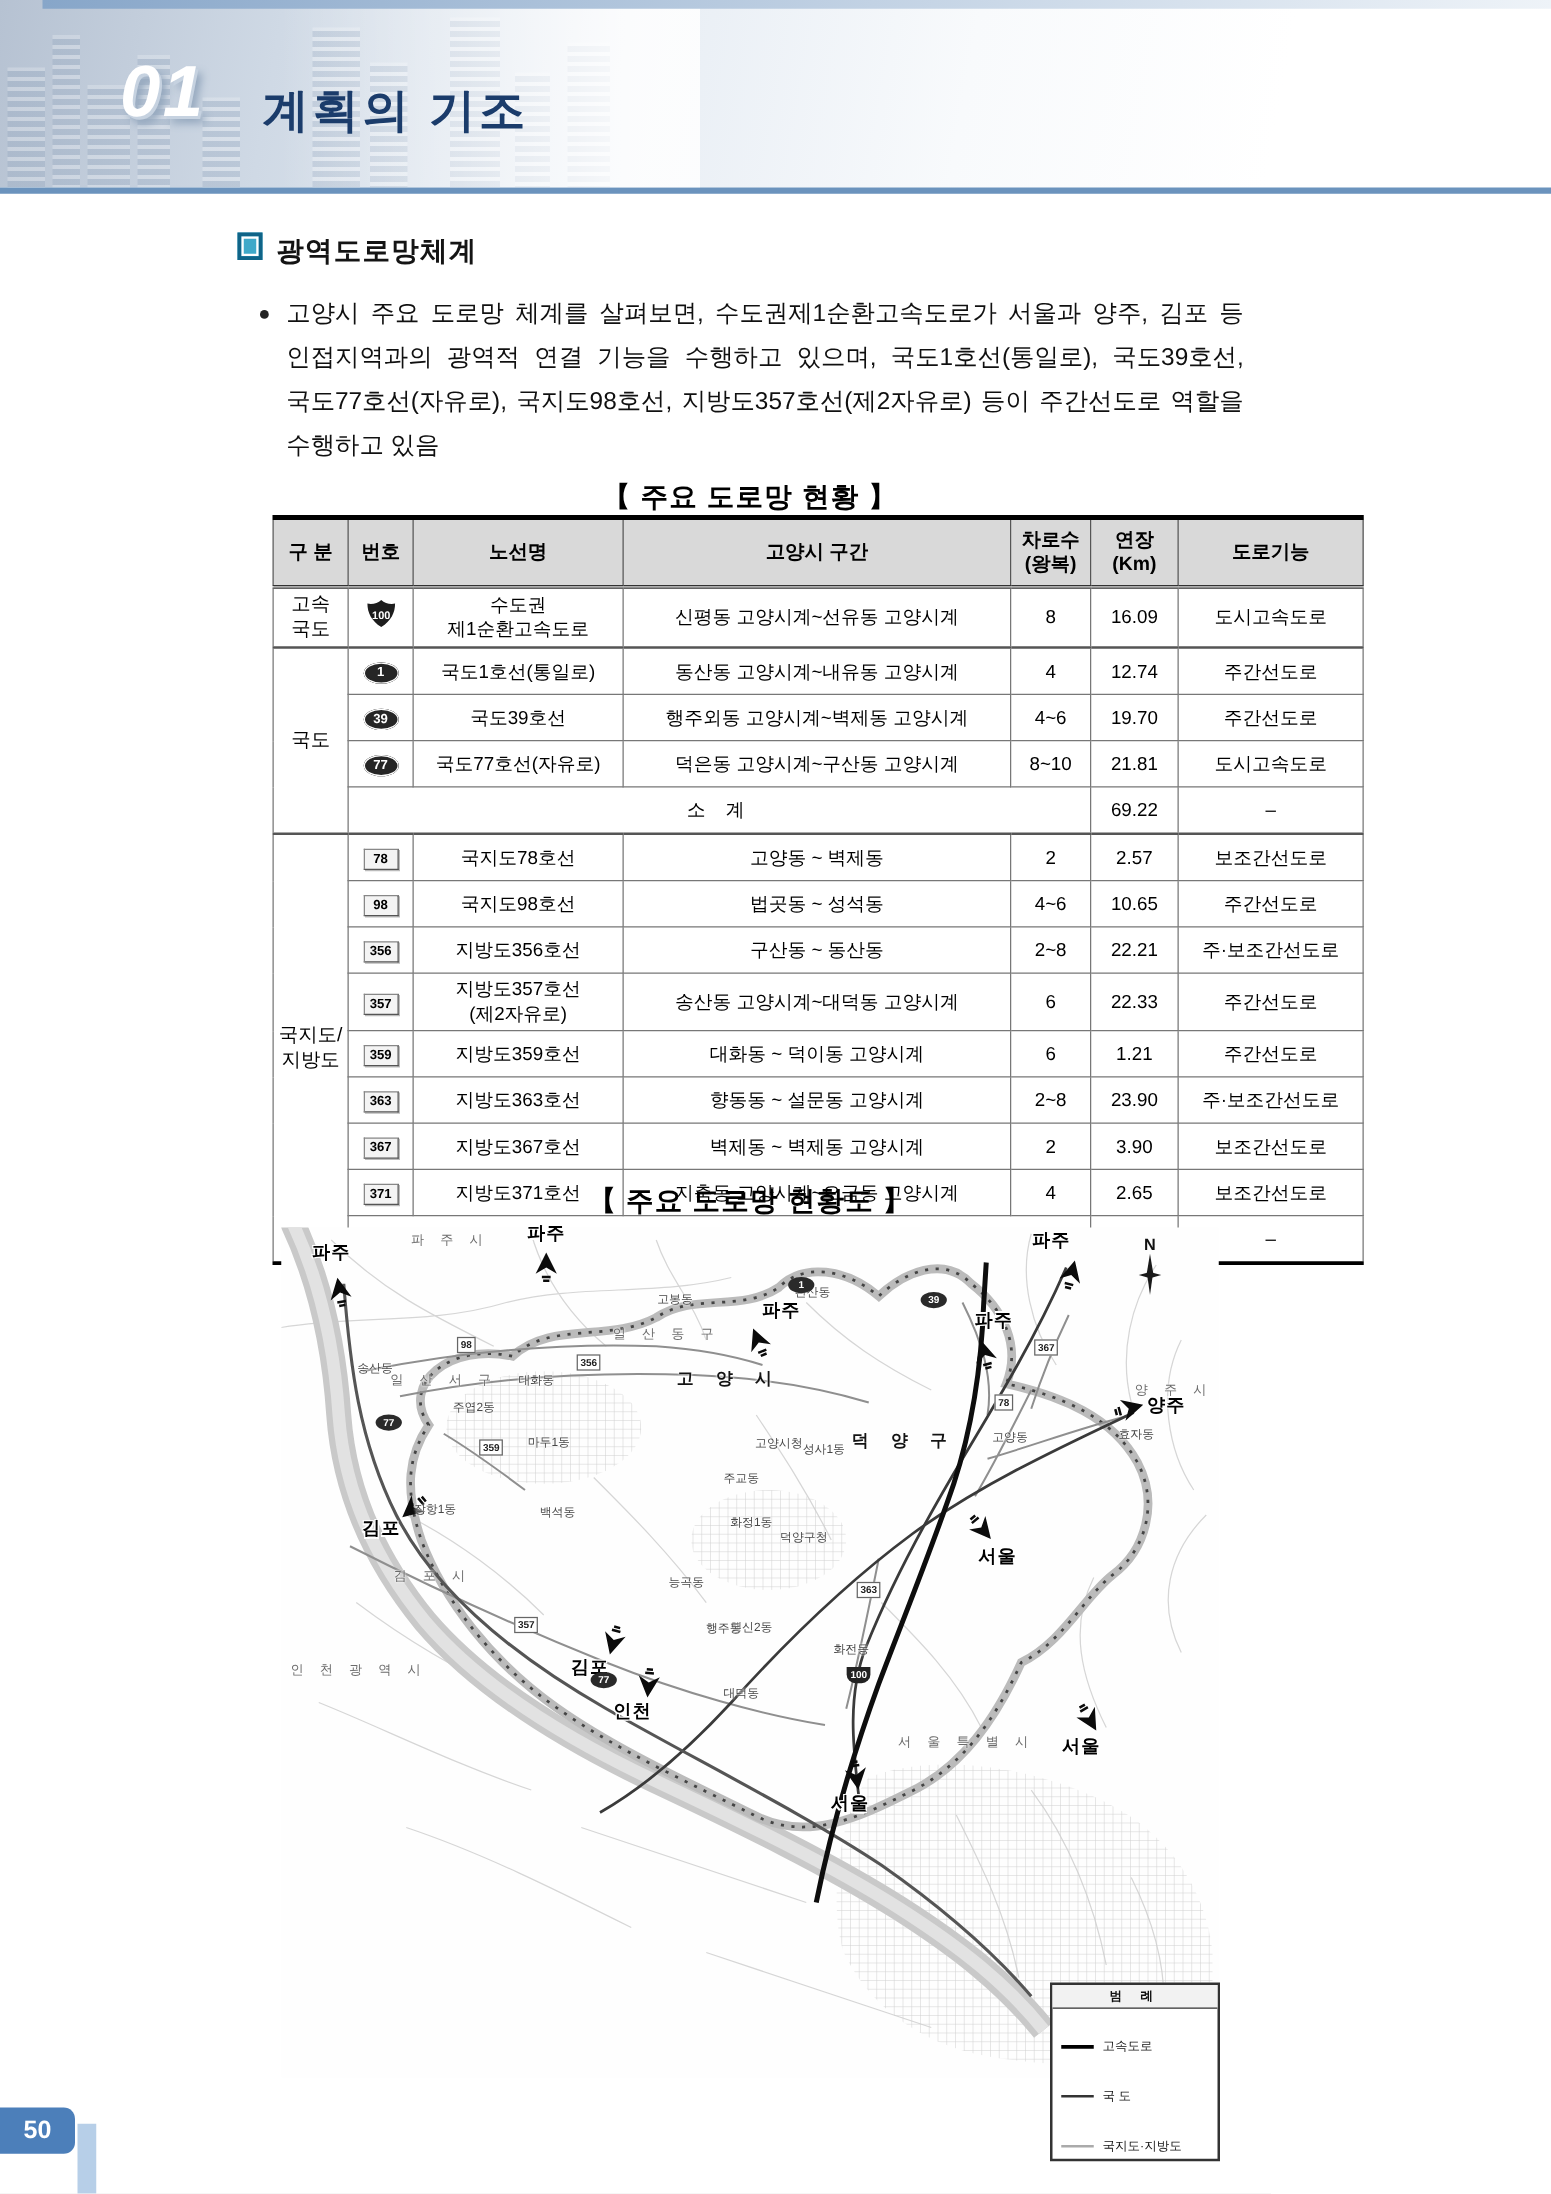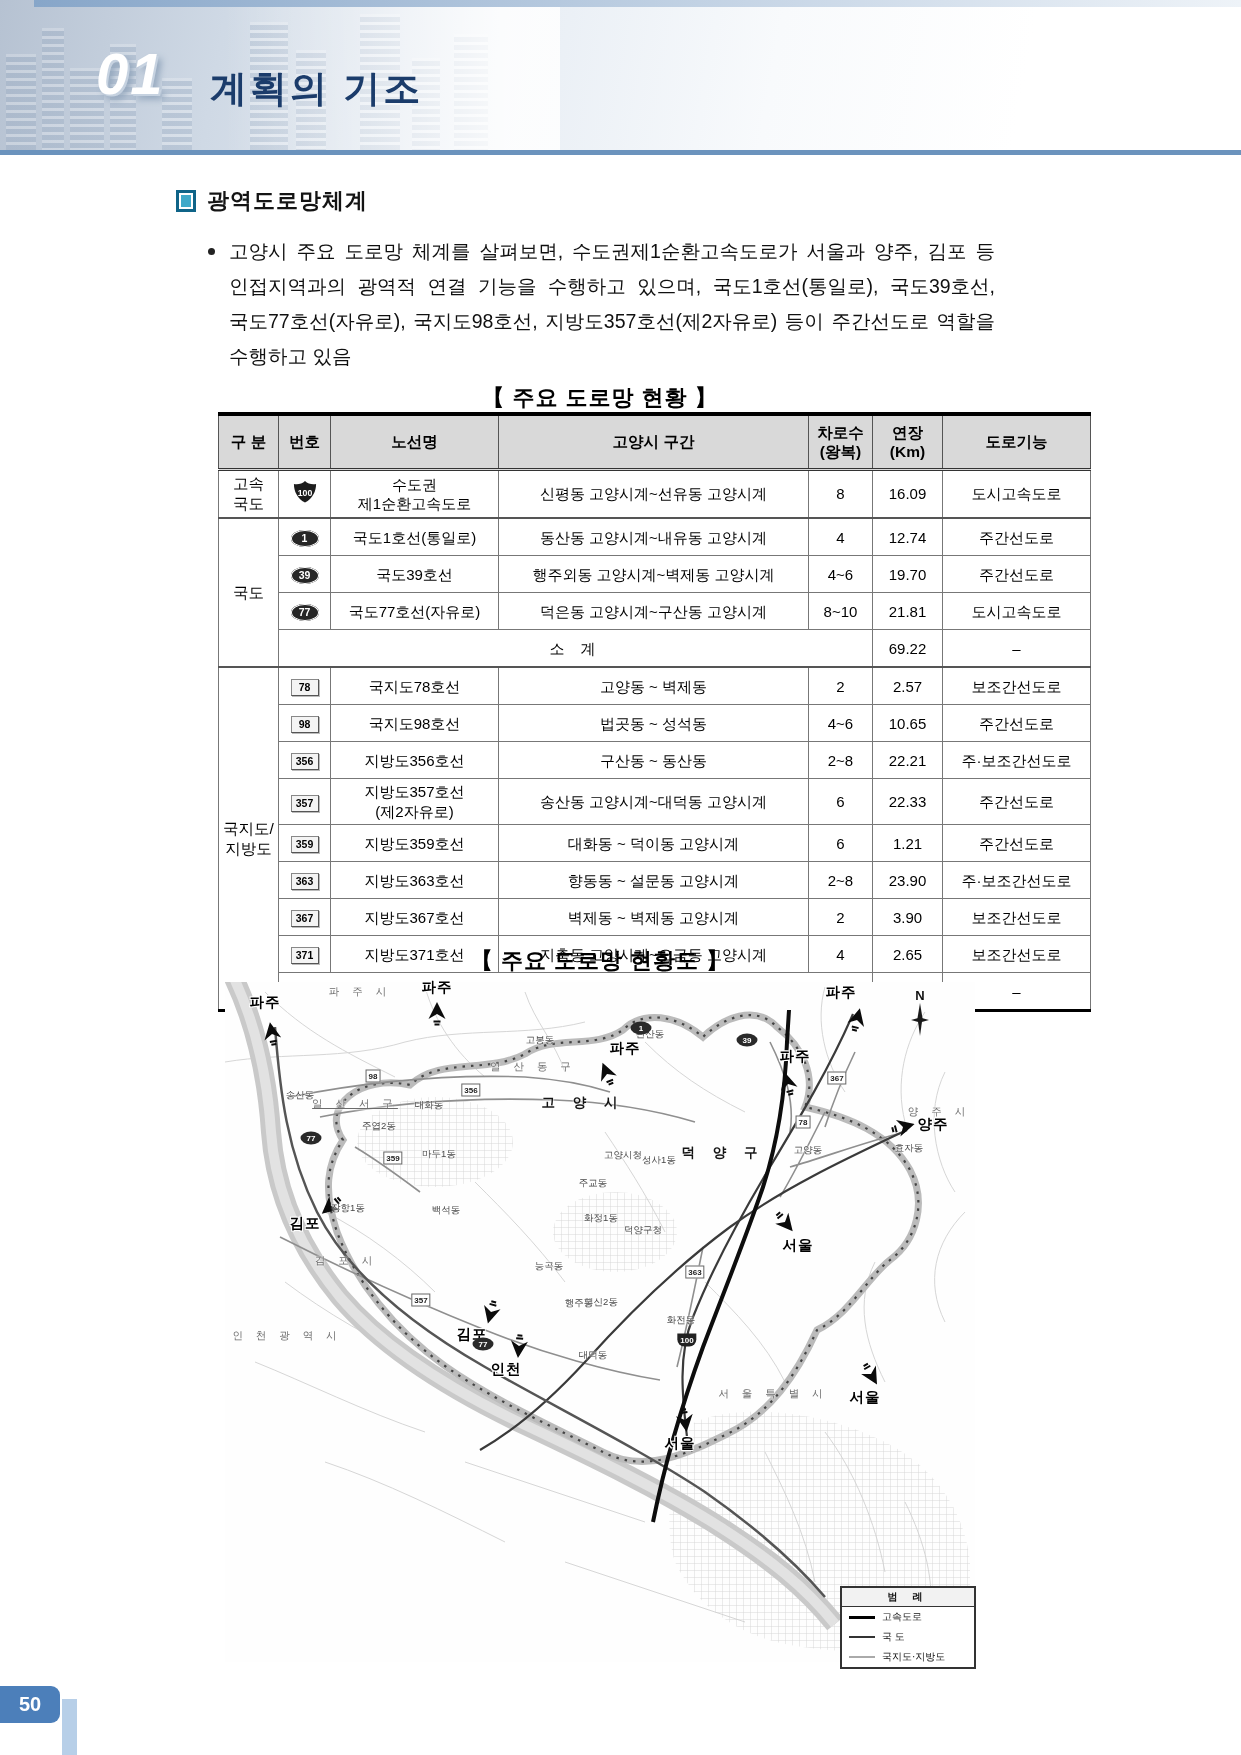--- a/index.html
+++ b/index.html
@@ -26,21 +26,21 @@
   .bld:nth-child(9){ left:412px; width:28px; height:92px; }
   .bld:nth-child(10){ left:454px; width:34px; height:116px; }
   .skyline::after { content:""; position:absolute; inset:0;
     background:linear-gradient(to right,rgba(255,255,255,0) 40%,rgba(255,255,255,.85) 90%); }
   .chapter-number { position:absolute; left:96px; top:40px; font-size:58px; font-weight:bold; font-style:italic;
     color:#fff; letter-spacing:2px; text-shadow:2px 2px 0 #c6d2e0, 5px 5px 7px #8fa3ba; }
   .chapter-title { position:absolute; left:210px; top:64px; font-size:37px; font-weight:bold;
     color:#1b3c6b; letter-spacing:3px; }
 
   
-  .sec-head { position:absolute; left:176px; top:186px; display:flex; align-items:center; gap:11px; }
+  .sec-head { position:absolute; left:190px; top:186px; display:flex; align-items:flex-start; gap:11px; }
   .sec-icon { width:14px; height:16px; background:#3fa9c9; border:3px solid #0f6488;
     box-shadow:inset 0 0 0 2px #fff; }
   .sec-title { font-size:22px; font-weight:bold; color:#141414; letter-spacing:1px; }
 
   
   .para { position:absolute; left:205px; top:234px; width:790px; box-sizing:border-box; padding-left:24px;
     font-size:19.5px; line-height:35px; color:#101010; text-align:justify; word-break:keep-all; }
   .para-dot { position:absolute; left:3px; top:14px; width:7px; height:7px; border-radius:50%; background:#222; }
 
   
@@ -84,21 +84,21 @@
   .m-sq { background:#fff; border:1px solid #666; color:#222; font-size:8px; padding:0 2px;
     height:11px; line-height:11px; }
   .m-shield { background:#222; color:#fff; font-size:8px; padding:0 3px; height:13px; line-height:13px;
     border-radius:0 0 7px 7px; }
   .compass { position:absolute; left:682px; top:6px; width:26px; text-align:center; }
   .compass-n { font-size:13px; font-weight:bold; color:#111; }
   .legend { position:absolute; left:615px; top:604px; width:132px; background:#fff;
     border:2px solid #333; font-size:10px; color:#111; }
   .legend-title { text-align:center; border-bottom:1px solid #333; padding:2px 0; letter-spacing:6px;
     font-weight:bold; background:#f2f2f2; }
-  .legend-row { display:flex; align-items:center; gap:7px; padding:3px 7px; }
+  .legend-row { display:flex; align-items:center; gap:7px; padding:3px 7px;margin-top:20px; }
   .lline { width:26px; height:0; }
   .l-expressway { border-top:3px solid #000; }
   .l-national { border-top:2px solid #333; }
   .l-local { border-top:2px solid #aaa; }
 
   
   .page-badge { position:absolute; left:0; top:1686px; width:60px; height:37px; background:#4c7fba;
     color:#fff; border-radius:0 9px 9px 0; text-align:center; line-height:37px;
     font-size:20px; font-weight:bold; }
   .page-badge-accent { position:absolute; left:62px; top:1699px; width:15px; height:56px; background:#b7cfe8; }
@@ -399,21 +399,21 @@
           <path d="M7.5,20.5 L14.5,20.5 M8.5,23.5 L13.5,23.5" stroke="#0b0b0b" stroke-width="2"></path>
         </svg></div>
       <div class="marker-label" style="left: 455px; top: 461px;">서울</div>
       <div class="area area-spaced" style="left: 135px; top: 10px;">파 주 시</div>
       <div class="area area-spaced" style="left: 714px; top: 130px;">양 주 시</div>
       <div class="area" style="left: 315px; top: 58px;">고봉동</div>
       <div class="area" style="left: 425px; top: 52px;">관산동</div>
       <div class="area" style="left: 583px; top: 168px;">고양동</div>
       <div class="area area-spaced" style="left: 308px; top: 85px;">일 산 동 구</div>
       <div class="area" style="left: 75px; top: 113px;">송산동</div>
-      <div class="area area-spaced" style="left: 130px; top: 122px; text-decoration: underline;">일 산 서 구</div>
+      <div class="area area-spaced" style="left: 130px; top: 122px;">일 산 서 구</div>
       <div class="area" style="left: 204px; top: 123px;">대화동</div>
       <div class="area area-big" style="left: 358px; top: 121px;">고 양 시</div>
       <div class="area area-big" style="left: 498px; top: 171px;">덕 양 구</div>
       <div class="area" style="left: 154px; top: 144px;">주엽2동</div>
       <div class="area" style="left: 214px; top: 172px;">마두1동</div>
       <div class="area" style="left: 374px; top: 173px; margin-left: 24px;">고양시청</div>
       <div class="area" style="left: 434px; top: 178px;">성사1동</div>
       <div class="area" style="left: 684px; top: 166px;">효자동</div>
       <div class="area" style="left: 368px; top: 201px;">주교동</div>
       <div class="area" style="left: 123px; top: 226px;">장항1동</div>

